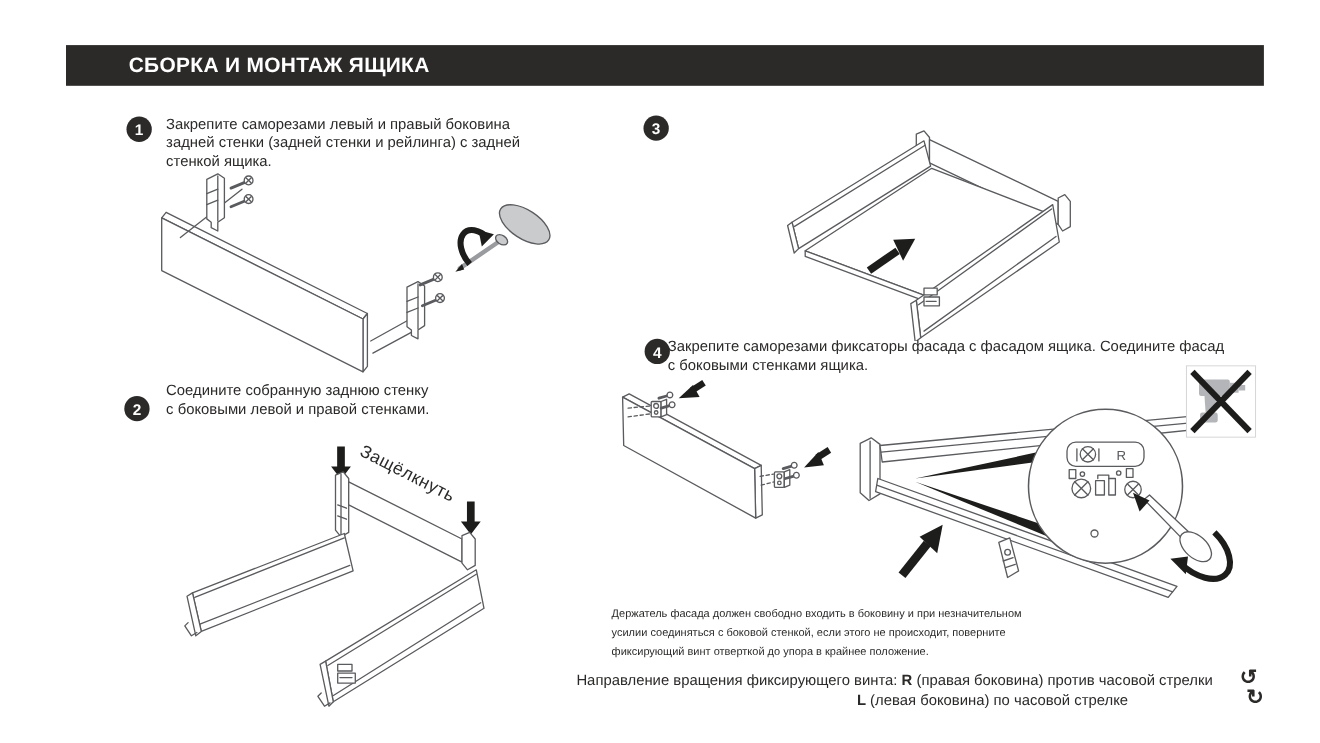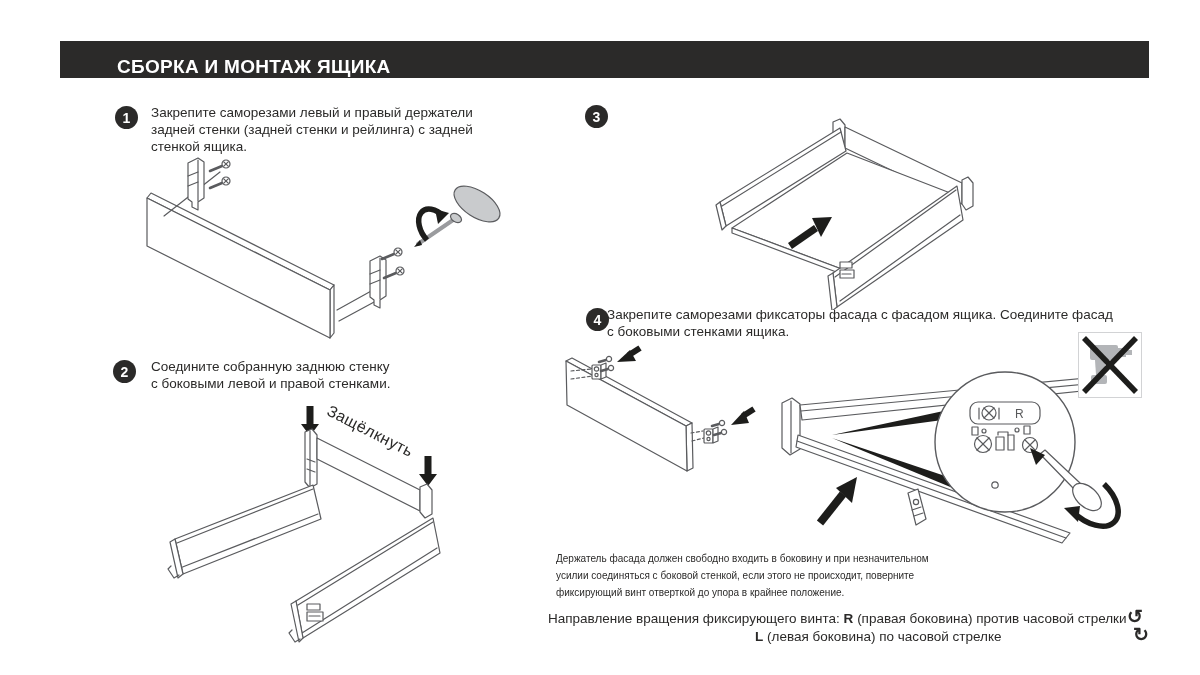--- a/index.html
+++ b/index.html
@@ -1,20 +1,20 @@
 <!DOCTYPE html>
 <html><head>
 <meta charset="utf-8">
 <style>
   *{margin:0;padding:0;box-sizing:border-box}
   html,body{background:#fff}
   body{font-family:"Liberation Sans",sans-serif;color:#2b2a29}
   #page{position:relative;width:1200px;height:675px;background:#fff;overflow:hidden}
   .abs{position:absolute}
-  #header{left:60px;top:41px;width:1089px;height:37px;background:#2b2a29;color:#fff;display:flex;align-items:flex-end}
+  #header{left:60px;top:41px;width:1089px;height:37px;background:#2b2a29;color:#fff;display:flex;align-items:center}
   #header .t{font-size:19px;font-weight:bold;padding-left:57px;letter-spacing:.3px}
   .num{width:23px;height:23px;border-radius:50%;background:#2b2a29;color:#fff;font-size:14px;font-weight:bold;
        display:flex;align-items:center;justify-content:center}
   .stext{font-size:13.5px;line-height:17px;white-space:pre-line}
   .note{font-size:10px;line-height:17px;white-space:pre-line}
   .dir{font-size:13.5px;white-space:nowrap}
   .dir b{font-weight:bold}
   .rot{font-size:19px;font-weight:bold;line-height:1}
   .snap{font-size:16px;transform:rotate(27deg);transform-origin:0 0;letter-spacing:.5px;white-space:nowrap}
   svg .ln{fill:none;stroke:#5a5b5e;stroke-width:1.2;stroke-linejoin:round;stroke-linecap:round}
@@ -30,21 +30,21 @@
 </head>
 <body>
 
 <div id="page">
 
   <div id="header" class="abs">
     <div class="t">СБОРКА И МОНТАЖ ЯЩИКА</div>
   </div>
 
   <div class="num abs" style="left:115px;top:106px">1</div>
-  <div class="stext abs" style="left:151px;top:104px;width:370px">Закрепите саморезами левый и правый держатели
+  <div class="stext abs" style="left:151px;top:104px;width:370px">Закрепите саморезами левый и правый боковина
 задней стенки (задней стенки и рейлинга) с задней
 стенкой ящика.</div>
 
   <svg class="abs" style="left:130px;top:150px" width="400" height="200" viewBox="0 0 400 200">
     <g>
       <polygon class="fw" points="17,48 21,43 204,135 200,140"></polygon>
       <polygon class="fw" points="200,140 204,135 204,183 200,188"></polygon>
       <polygon class="fw" points="17,48 200,140 200,188 17,96"></polygon>
       <line class="ln" x1="34" y1="66" x2="90" y2="22"></line>
       <line class="ln" x1="207" y1="160" x2="243" y2="140"></line>
@@ -90,21 +90,21 @@
       <line class="ln2" x1="326" y1="68" x2="288" y2="94" style="stroke:#9a9b9e;stroke-width:4"></line>
       <polygon class="blk" points="290,90 284,97 292,95"></polygon>
       <ellipse class="fg" cx="347" cy="54" rx="26" ry="13" transform="rotate(33 347 54)"></ellipse>
       <ellipse class="fg" cx="326" cy="68" rx="6" ry="4" transform="rotate(33 326 68)"></ellipse>
       <path class="bln" style="stroke-width:5.5" d="M314,67 A14,9 55 1 0 297,90"></path>
       <polygon class="blk" points="305,59 319,63 308,74"></polygon>
     </g>
   </svg>
 
   <div class="num abs" style="left:113px;top:360px">2</div>
-  <div class="stext abs" style="left:151px;top:358px;width:300px">Соедините собранную заднюю стенку
+  <div class="stext abs" style="left:151px;top:346px;width:300px">Соедините собранную заднюю стенку
 с боковыми левой и правой стенками.</div>
   <div class="snap abs" style="left:332px;top:402px">Защёлкнуть</div>
 
   <svg class="abs" style="left:150px;top:398px" width="320" height="270" viewBox="0 0 320 270">
     <polygon class="blk" points="156.5,8 163.5,8 163.5,26 169,26 160,38 151,26 156.5,26"></polygon>
     <polygon class="blk" points="274.5,58 281.5,58 281.5,76 287,76 278,88 269,76 274.5,76"></polygon>
     <g>
       <polygon class="fw" points="155,34 162,31 167,37 167,86 160,90 155,84"></polygon>
       <line class="ln" x1="160" y1="33" x2="160" y2="88"></line>
       <polygon class="fw" points="167,40 270,92 270,113 167,61"></polygon>
@@ -287,25 +287,25 @@
       </g>
       <line x1="6" y1="6" x2="58" y2="60" stroke="#1d1d1b" stroke-width="5.5"></line>
       <line x1="58" y1="6" x2="6" y2="60" stroke="#1d1d1b" stroke-width="5.5"></line>
     </svg>
   </div>
 
   <div class="note abs" style="left:556px;top:550px;width:540px">Держатель фасада должен свободно входить в боковину и при незначительном
 усилии соединяться с боковой стенкой, если этого не происходит, поверните
 фиксирующий винт отверткой до упора в крайнее положение.</div>
 
-  <div class="dir abs" style="left:548px;top:611px">
+  <div class="dir abs" style="left:524px;top:611px">
     <span>Направление вращения фиксирующего винта:</span>
     <b>R</b>
     <span>(правая боковина) против часовой стрелки</span>
   </div>
-  <div class="dir abs" style="left:755px;top:629px">
+  <div class="dir abs" style="left:779px;top:629px">
     <b>L</b>
     <span>(левая боковина) по часовой стрелке</span>
   </div>
   <span class="rot abs" style="left:1127px;top:607px">↺</span>
   <span class="rot abs" style="left:1133px;top:625px">↻</span>
 
 </div>
 
 </body></html>

